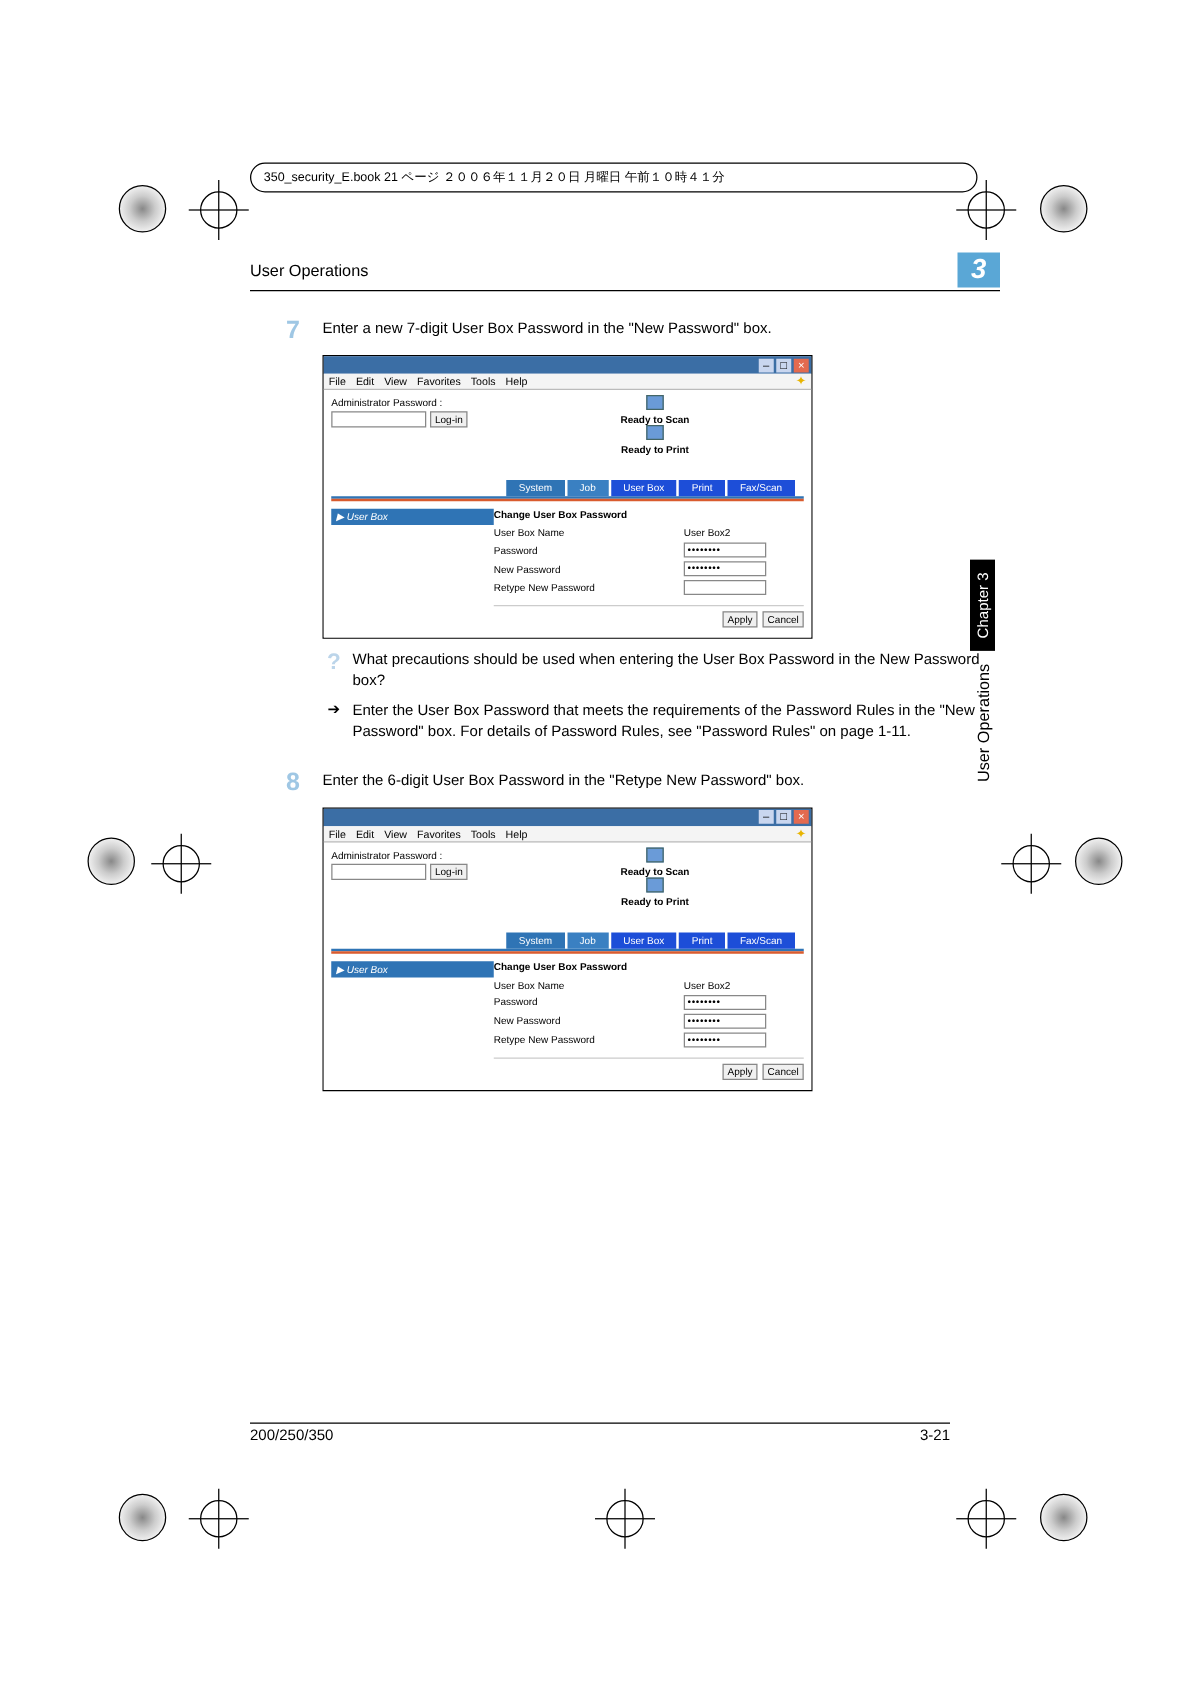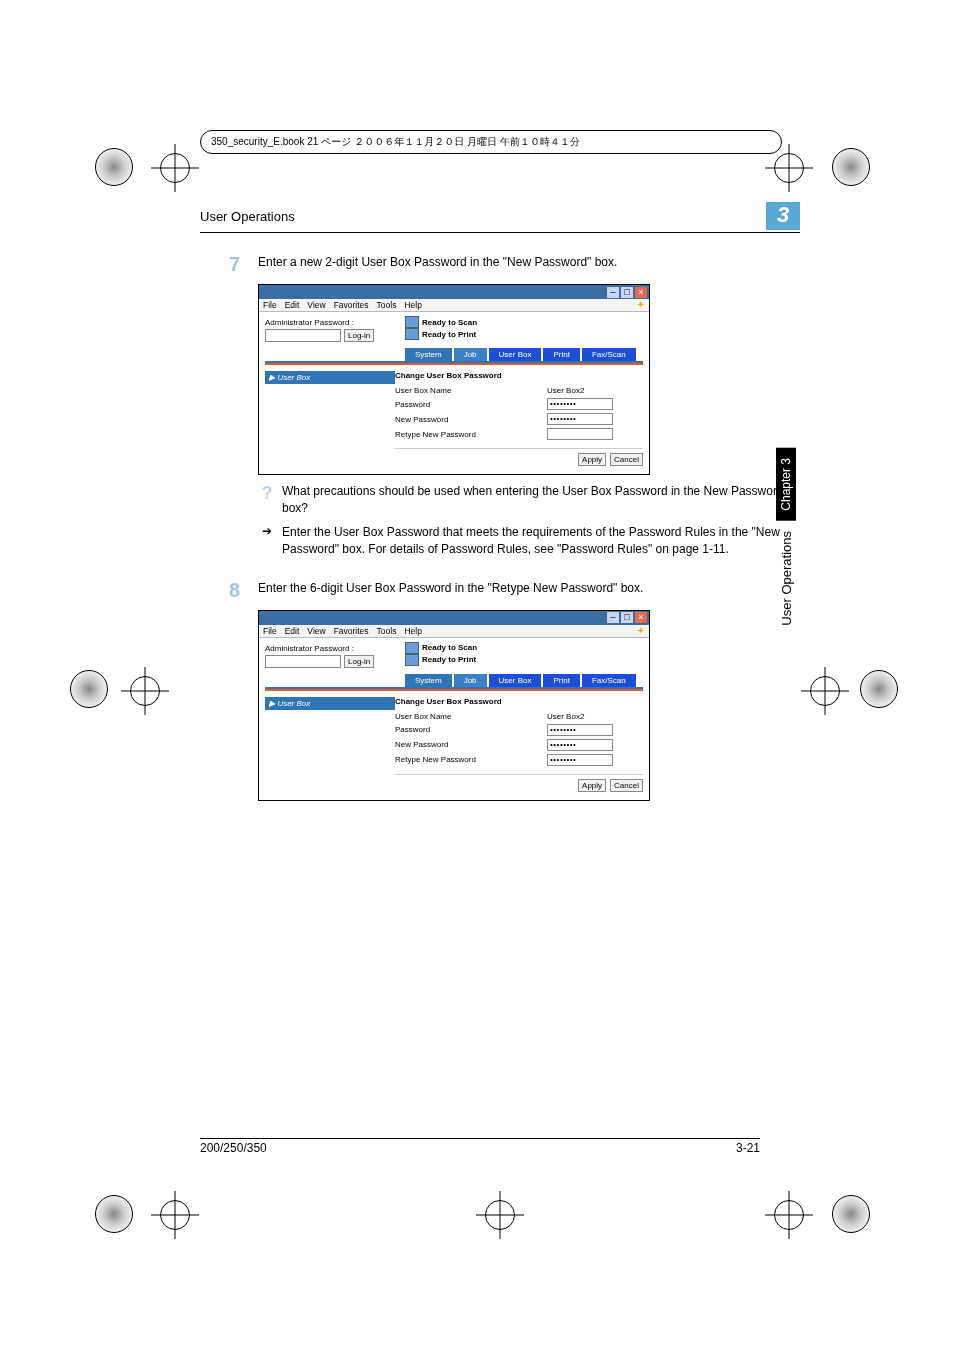--- a/index.html
+++ b/index.html
@@ -124,21 +124,21 @@
   .content-area {
     background: #fff;
     padding: 4px 6px 8px 6px;
   }
   .status-row {
     display: flex;
     align-items: flex-start;
   }
   .status-left { flex: 0 0 140px; }
   .status-right { flex:1; }
-  .status-line { display:flex; align-items:center; gap:3px; font-size:8px; font-weight:bold;}
+  .status-line { display:flex; align-items:center; gap:3px; font-size:8px; font-weight:bold;flex-direction:column;}
   .printer-icon {
     width: 12px; height: 10px;
     background: #6a9bd8;
     border: 1px solid #466;
     display:inline-block;
   }
   .admin-label { font-size: 8px; margin-top: 2px;}
   .login-row { display:flex; gap:3px; align-items:center; margin-top:2px;}
   .txt-input {
     width: 70px;
@@ -148,21 +148,21 @@
     padding: 0 2px;
   }
   .btn-small {
     border: 1px solid #888;
     font-size: 8px;
     padding: 0 3px;
     background:#f0f0f0;
     line-height: 11px;
   }
   .tabs {
-    margin-top: 8px;
+    margin-top: 20px;
     display: flex;
     gap: 2px;
   }
   .tab {
     color: #fff;
     font-size: 8px;
     padding: 2px 10px;
   }
   .tab.sys { background:#2f74b5; }
   .tab.job { background:#3a80c2; }
@@ -284,21 +284,21 @@
 
   <div class="stamp-line">350_security_E.book 21 ページ ２００６年１１月２０日 月曜日 午前１０時４１分</div>
 
   <div class="hdr-row">
     <span class="hdr-title">User Operations</span>
     <span class="chapter-box">3</span>
   </div>
 
   <div class="step-row">
     <div class="step-no">7</div>
-    <div class="step-txt">Enter a new 2-digit User Box Password in the "New Password" box.</div>
+    <div class="step-txt">Enter a new 7-digit User Box Password in the "New Password" box.</div>
   </div>
 
   <div class="shot">
     <div class="titlebar">
       <span class="tb-btn tb-min">–</span>
       <span class="tb-btn tb-max">□</span>
       <span class="tb-btn tb-close">×</span>
     </div>
     <div class="menubar">
       <span>File</span>

